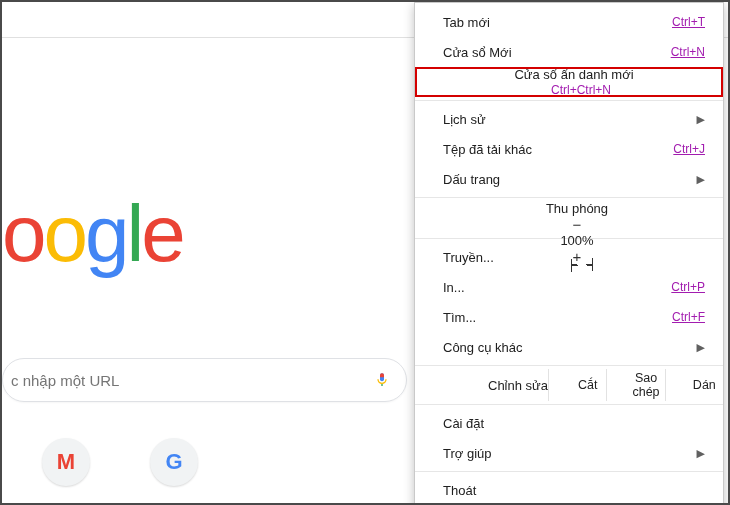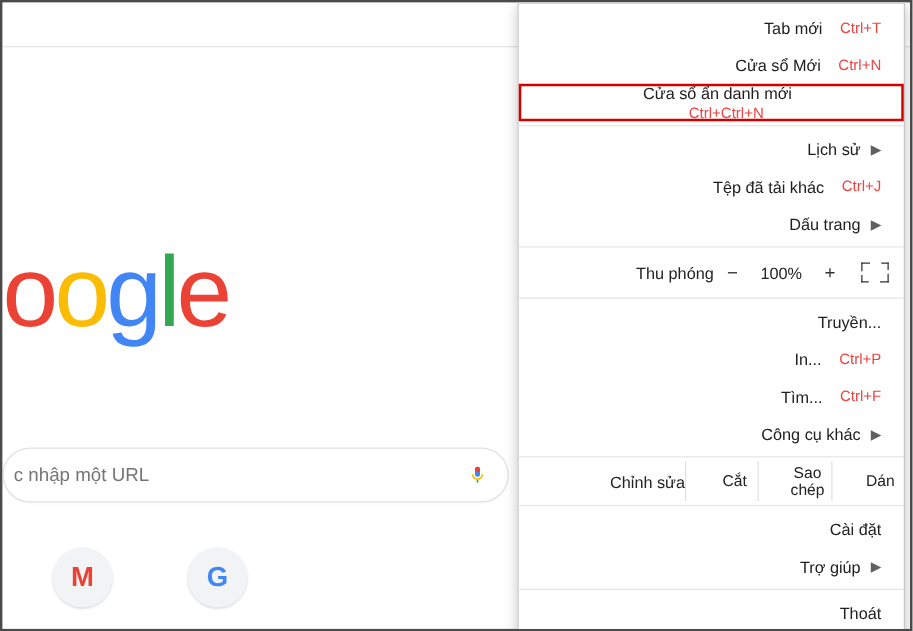--- a/index.html
+++ b/index.html
@@ -97,28 +97,28 @@
   }
   .mitem {
     display: flex; align-items: center;
     height: 30px;
     padding: 0 18px 0 28px;
     font-size: 13px;
     color: #202020;
     cursor: pointer;
     position: relative;
   }
-  .mlabel { flex: 1; white-space: nowrap; text-align: right; }
-  .mshort { color:#ef4444; font-size: 12px; margin-left: 14px; }
+  .mlabel { flex: 1; white-space: nowrap; }
+  .mshort { color:#a21caf; font-size: 12px; margin-left: 14px; text-decoration: underline; }
   .marrow { color:#606060; font-size: 11px; margin-left: 8px; }
   .highlight { outline: 2px solid #d40000; outline-offset: -2px; flex-direction: column; }
   .msep { height:1px; background:#e6e6e6; margin: 3px 0; }
   .zoomrow {
     display: flex; align-items: center;
-    height: 34px; padding: 0 12px 0 28px;
+    height: 34px; padding: 0 12px 0 28px; flex-direction: column;
   }
   .zoomrow .mlabel { flex: 1; }
   .zoombtn {
     width: 30px; text-align: center; font-size: 15px; color:#333; cursor:pointer;
   }
   .zoompct { width: 48px; text-align: center; font-size: 13px; }
   .fullscreen {
     width: 22px; height: 16px; margin-left: 10px; cursor:pointer;
     position: relative;
   }

